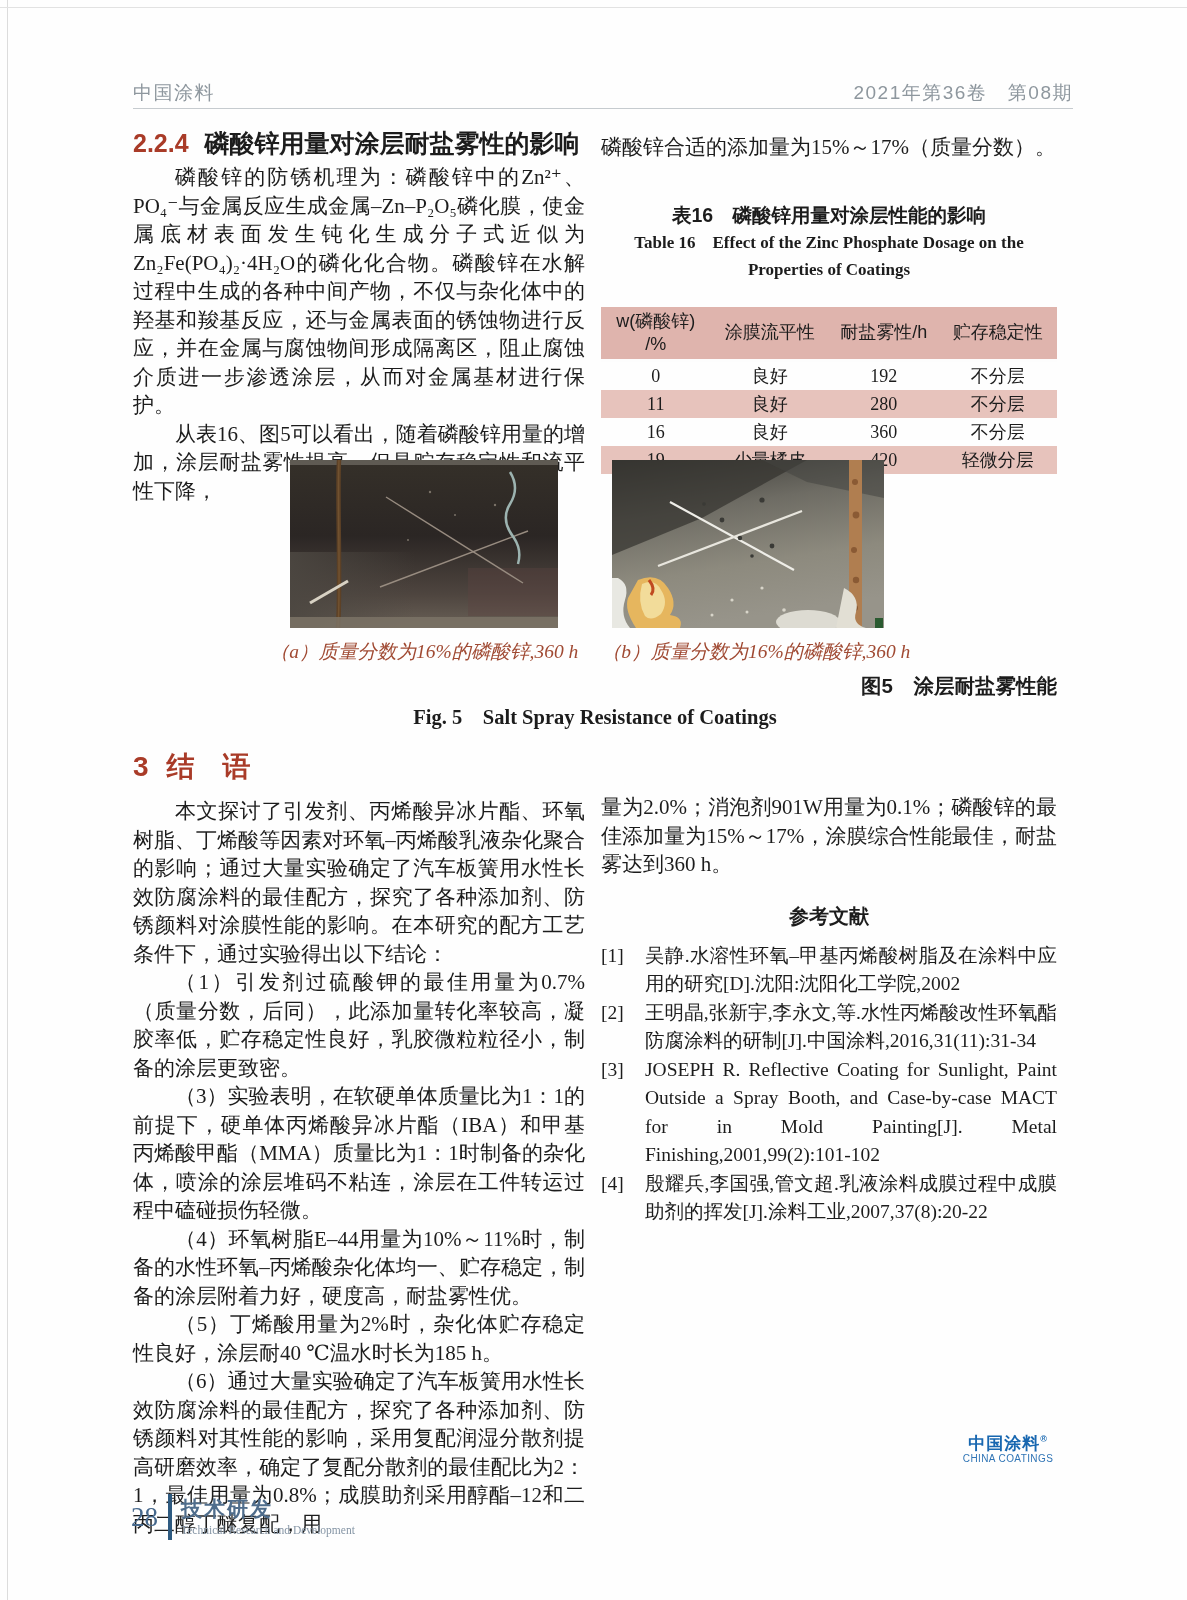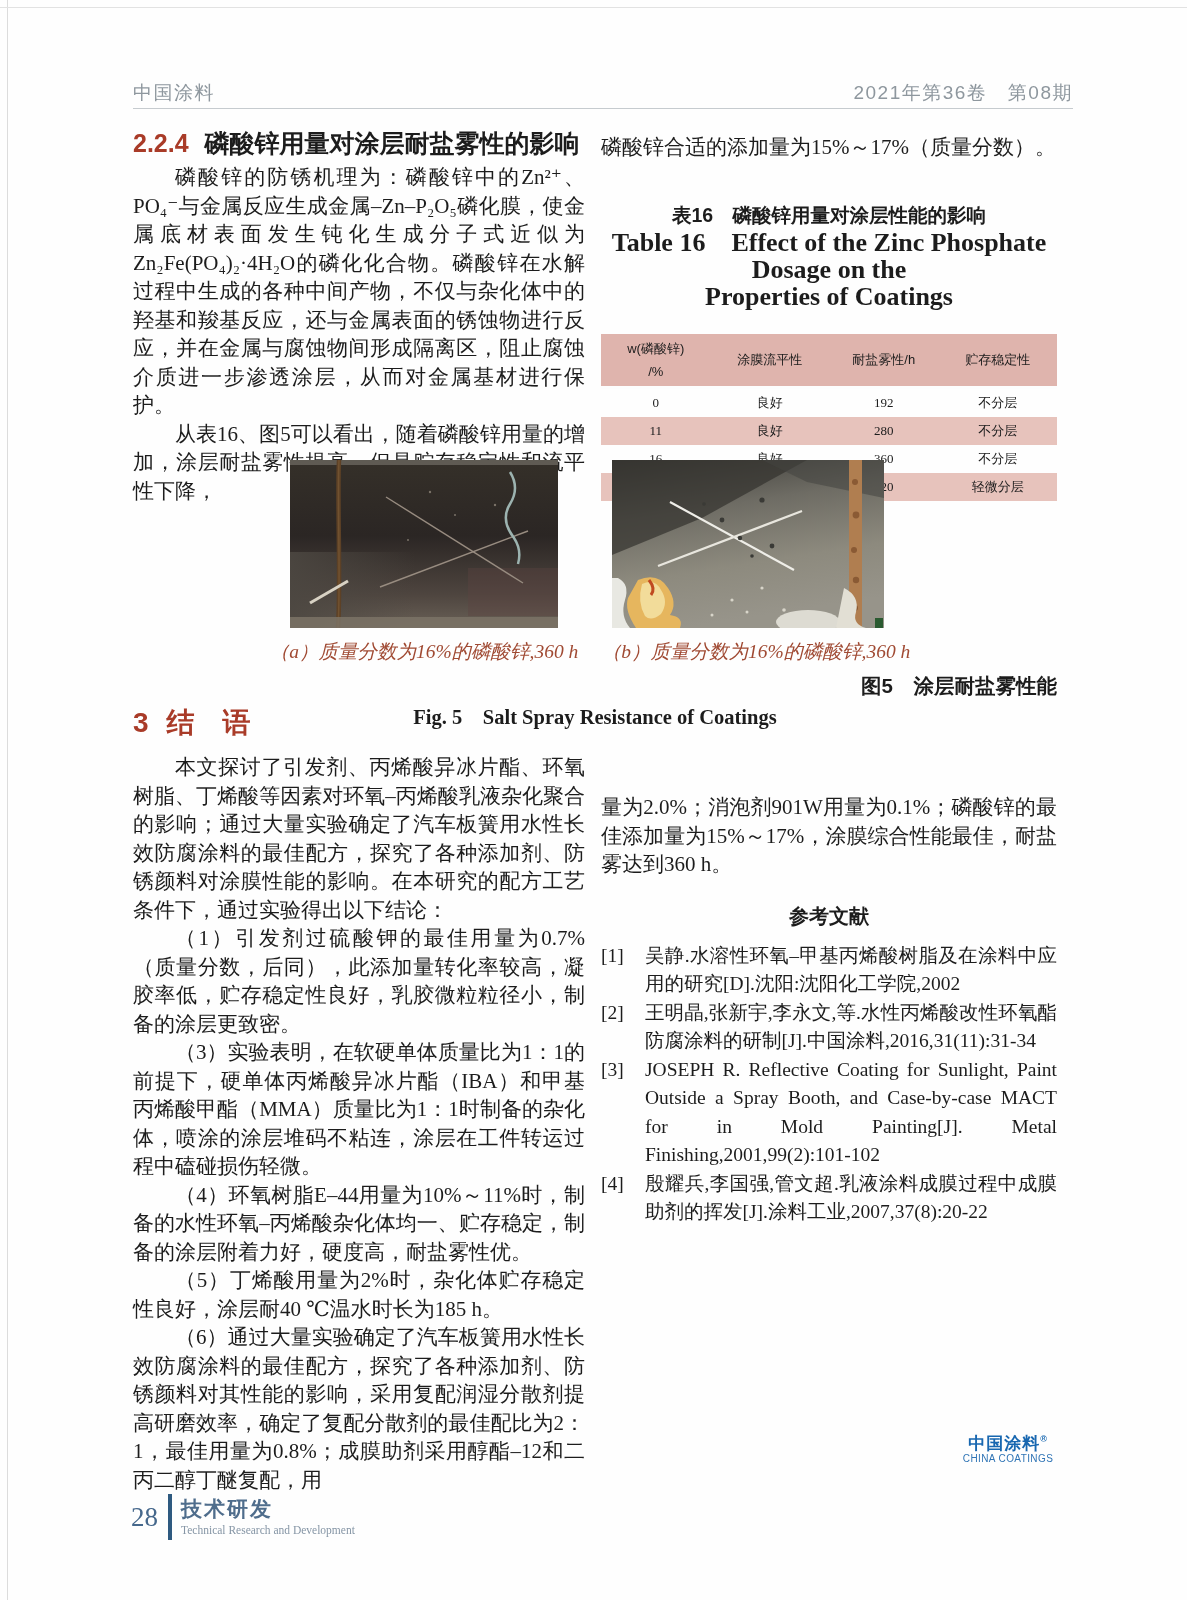--- a/index.html
+++ b/index.html
@@ -11,37 +11,37 @@
   
   .hdr{position:absolute;left:133px;right:130px;top:80px;display:flex;justify-content:space-between;
        color:#8e979e;font-size:19px;font-family:"Liberation Sans","DejaVu Sans",sans-serif;letter-spacing:1.5px;}
   .hdr-rule{position:absolute;left:133px;right:130px;top:108px;border-top:1.5px solid #c6cbcf;}
 
   
   .colL{position:absolute;left:133px;width:452px;}
   .colR{position:absolute;left:601px;width:456px;}
   .top-left{top:128px;}
   .top-right{top:133px;}
-  .bottom-left{top:706px;}
+  .bottom-left{top:750px;}
   .bottom-right{top:793px;}
 
   p{margin:0;font-size:21px;line-height:28.5px;text-align:justify;}
   p.ind{text-indent:2em;}
 
   .h224{font-family:"Liberation Sans","DejaVu Sans",sans-serif;font-weight:bold;font-size:25px;
         line-height:30px;margin-bottom:5px;}
   .h224 .num{color:#a93b28;margin-right:16px;}
 
   
   .tbl-wrap{margin-top:40px;}
   .tbl-title-cn{text-align:center;font-family:"Liberation Sans","DejaVu Sans",sans-serif;
                 font-weight:bold;font-size:19.5px;line-height:27px;}
-  .tbl-title-en{text-align:center;font-weight:bold;font-size:26px;line-height:27px;
+  .tbl-title-en{text-align:center;font-weight:bold;font-size:17px;line-height:27px;
                 white-space:pre-line;margin-bottom:24px;}
-  table{width:100%;border-collapse:collapse;font-size:13px;margin-top:19px;}
+  table{width:100%;border-collapse:collapse;font-size:18px;margin-top:19px;}
   th{background:#dfb4ad;font-family:"Liberation Sans","DejaVu Sans",sans-serif;font-weight:normal;
      white-space:pre-line;padding:3px 2px;line-height:23px;text-align:center;border-bottom:3px solid #fdfdfd;}
   td{text-align:center;padding:3px 2px;line-height:22px;}
   tr.pink td{background:#e7c3bc;}
 
   
   .photo{position:absolute;top:460px;height:168px;}
   .photoA{left:290px;width:268px;}
   .photoB{left:612px;width:272px;}
   .photo svg{display:block;width:100%;height:100%;}

